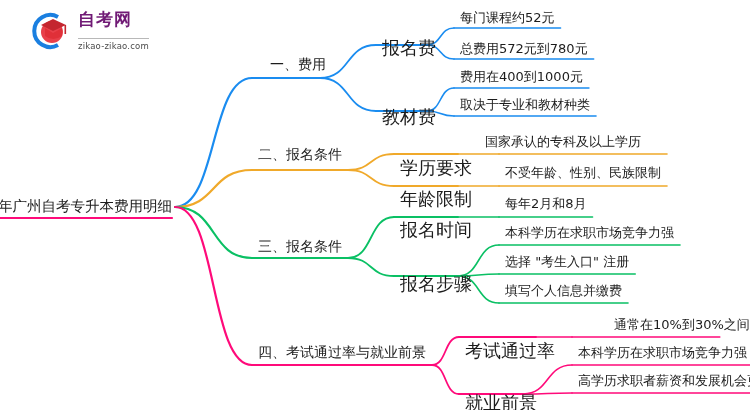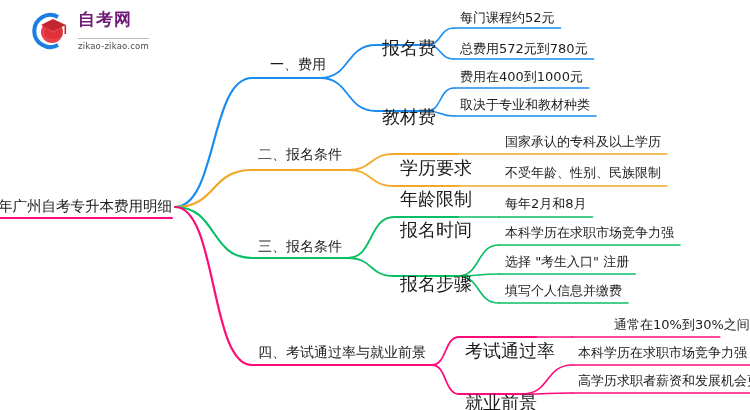--- a/index.html
+++ b/index.html
@@ -159,21 +159,21 @@
     <div class="node node-root" style="left: 172px; top: 207px;">2025年广州自考专升本费用明细</div>
     <div class="node node-l1" style="left: 270px; top: 45px; margin-top: 20px;">一、费用</div>
     <div class="node node-l2" style="left: 382px; top: 22px;">报名费</div>
     <div class="node node-l3" style="left: 460px; top: 18px;">每门课程约52元</div>
     <div class="node node-l3" style="left: 460px; top: 49px;">总费用572元到780元</div>
     <div class="node node-l2" style="left: 382px; top: 91px;">教材费</div>
     <div class="node node-l3" style="left: 460px; top: 77px;">费用在400到1000元</div>
     <div class="node node-l3" style="left: 460px; top: 105px;">取决于专业和教材种类</div>
     <div class="node node-l1" style="left: 258px; top: 155px;">二、报名条件</div>
     <div class="node node-l2" style="left: 400px; top: 142px;">学历要求</div>
-    <div class="node node-l3" style="left: 505px; top: 142px; text-align: right;">国家承认的专科及以上学历</div>
+    <div class="node node-l3" style="left: 485px; top: 142px; text-align: right;">国家承认的专科及以上学历</div>
     <div class="node node-l2" style="left: 400px; top: 173px;">年龄限制</div>
     <div class="node node-l3" style="left: 505px; top: 173px;">不受年龄、性别、民族限制</div>
     <div class="node node-l1" style="left: 258px; top: 247px;">三、报名条件</div>
     <div class="node node-l2" style="left: 400px; top: 204px;">报名时间</div>
     <div class="node node-l3" style="left: 505px; top: 204px;">每年2月和8月</div>
     <div class="node node-l2" style="left: 400px; top: 258px;">报名步骤</div>
     <div class="node node-l3" style="left: 505px; top: 233px;">本科学历在求职市场竞争力强</div>
     <div class="node node-l3" style="left: 505px; top: 262px;">选择 "考生入口" 注册</div>
     <div class="node node-l3" style="left: 505px; top: 291px;">填写个人信息并缴费</div>
     <div class="node node-l1" style="left: 258px; top: 353px;">四、考试通过率与就业前景</div>

